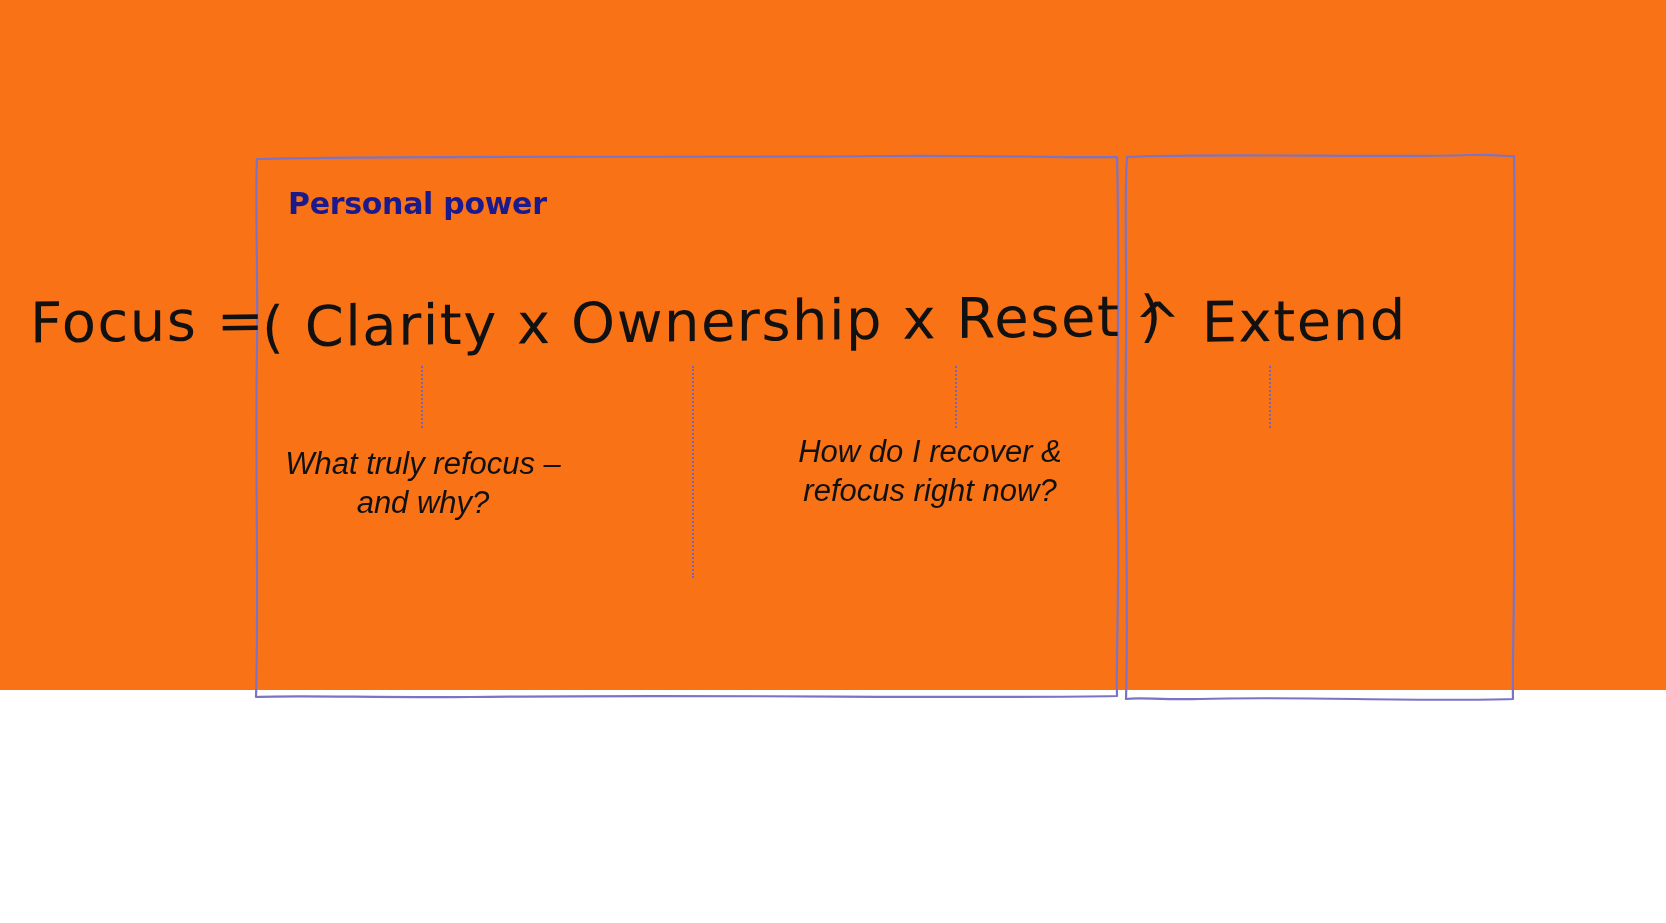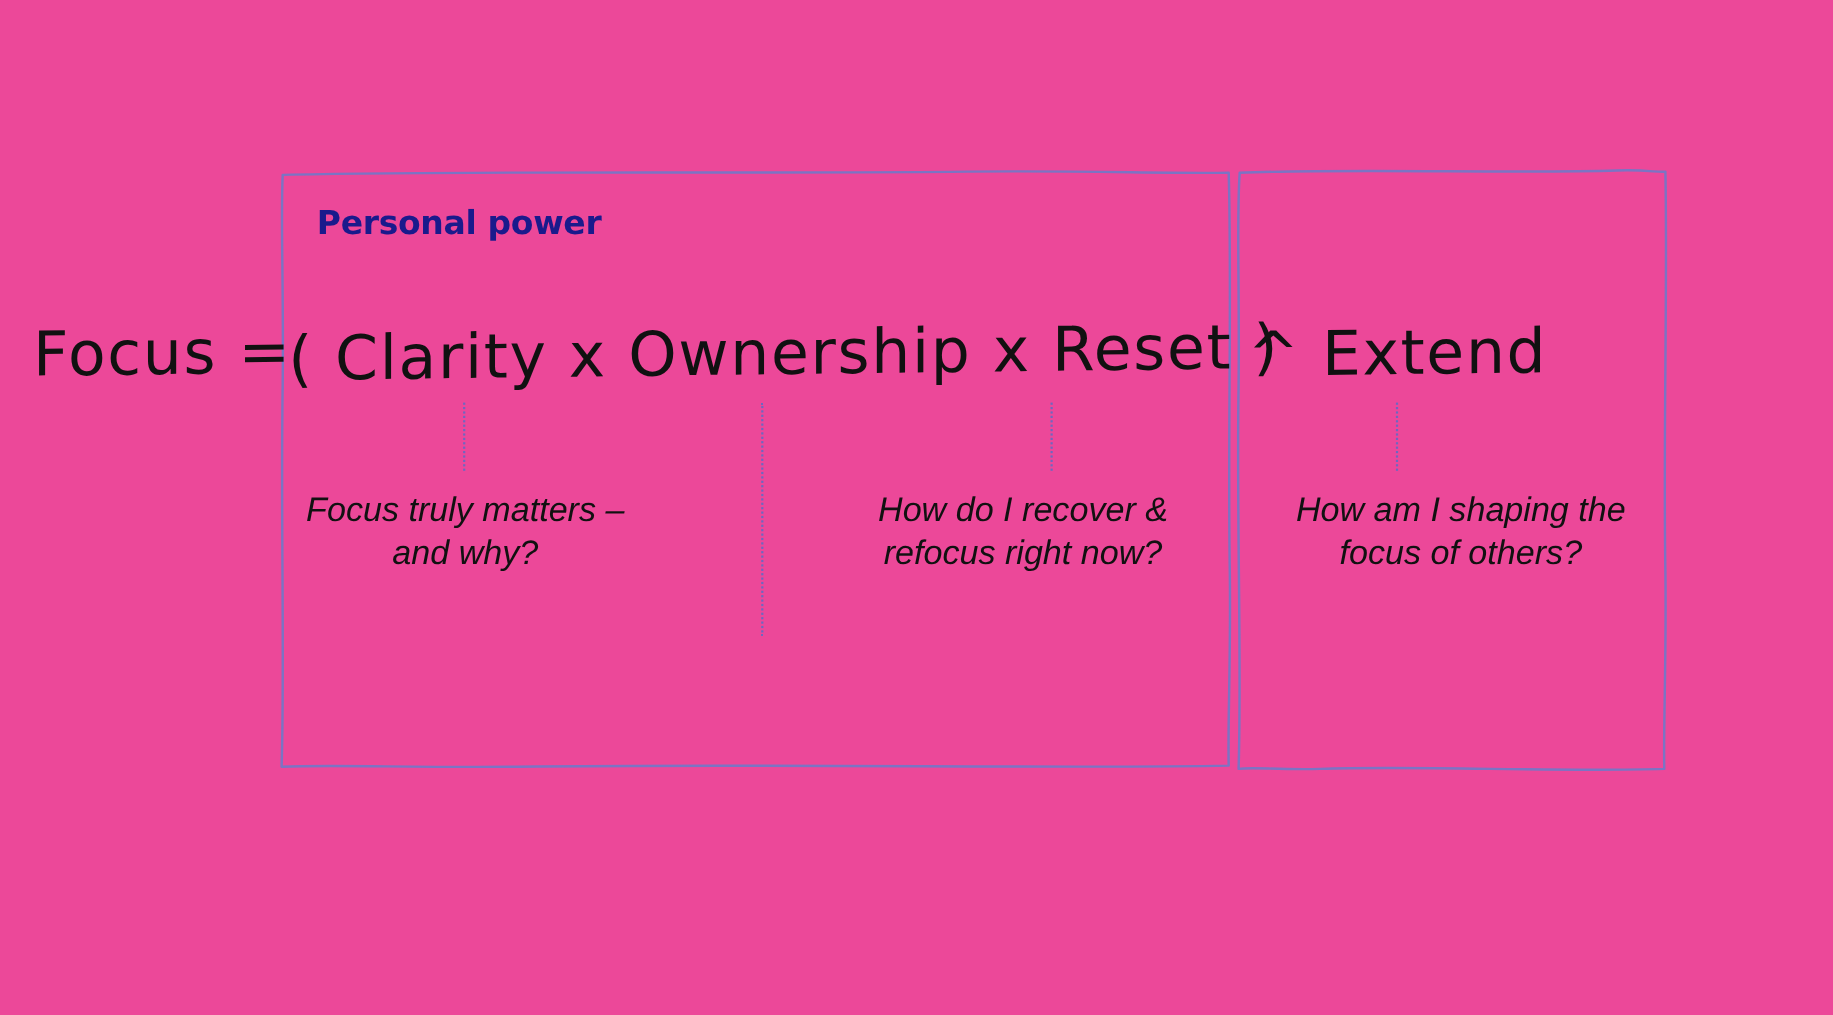--- a/index.html
+++ b/index.html
@@ -3,21 +3,21 @@
 <meta charset="utf-8">
 <title>Focus Formula Diagram</title>
 <style>
   html,body{margin:0;padding:0;}
   body{
     width:1666px;height:923px;
     background:#ffffff;
     font-family:"Liberation Sans",sans-serif;
     overflow:hidden;
   }
-  #stage{position:relative;width:1666px;height:923px;background:#ec4899;}
+  #stage{position:relative;width:1666px;height:690px;background:#f97316;}
 
   
   #boxes{position:absolute;left:0;top:0;width:1666px;height:923px;}
 
   
   .heading{
     position:absolute;
     font-family:"DejaVu Sans","Liberation Sans",sans-serif;
     font-weight:700;
     font-size:30px;
@@ -60,21 +60,21 @@
     font-family:"Liberation Sans",sans-serif;
     font-style:italic;
     font-size:31px;
     line-height:39px;
     color:#111111;
     text-align:center;
     white-space:pre-line;
   }
   #annotation-clarity   {left:253px; top:444px; width:340px;}
   #annotation-ownership {left:503px; top:593px; width:378px;}
-  #annotation-reset     {left:765px; top:444px; width:330px;font-style:italic;}
+  #annotation-reset     {left:765px; top:432px; width:330px;font-style:italic;}
   #annotation-extend    {left:1142px;top:444px; width:372px;}
 </style>
 </head>
 <body>
 
 <div id="stage">
 
   <svg id="boxes" viewBox="0 0 1666 923" aria-hidden="true">
 
     <path d="M257,159 C420,155 700,158 880,156 C990,155 1060,158 1117,157
@@ -92,20 +92,18 @@
 
   <div class="formula-part" id="formula-lhs">Focus =</div>
   <div class="formula-part" id="formula-core">( Clarity x Ownership x Reset )</div>
   <div class="formula-part" id="formula-exp">^ Extend</div>
 
   <div class="connector" id="connector-clarity"></div>
   <div class="connector" id="connector-ownership"></div>
   <div class="connector" id="connector-reset"></div>
   <div class="connector" id="connector-extend"></div>
 
-  <div class="annotation" id="annotation-clarity">Focus truly matters –
+  <div class="annotation" id="annotation-clarity">What truly refocus –
 and why?</div>
   <div class="annotation" id="annotation-reset">How do I recover &amp;
 refocus right now?</div>
-  <div class="annotation" id="annotation-extend">How am I shaping the
-focus of others?</div>
 
 </div>
 
 </body></html>

